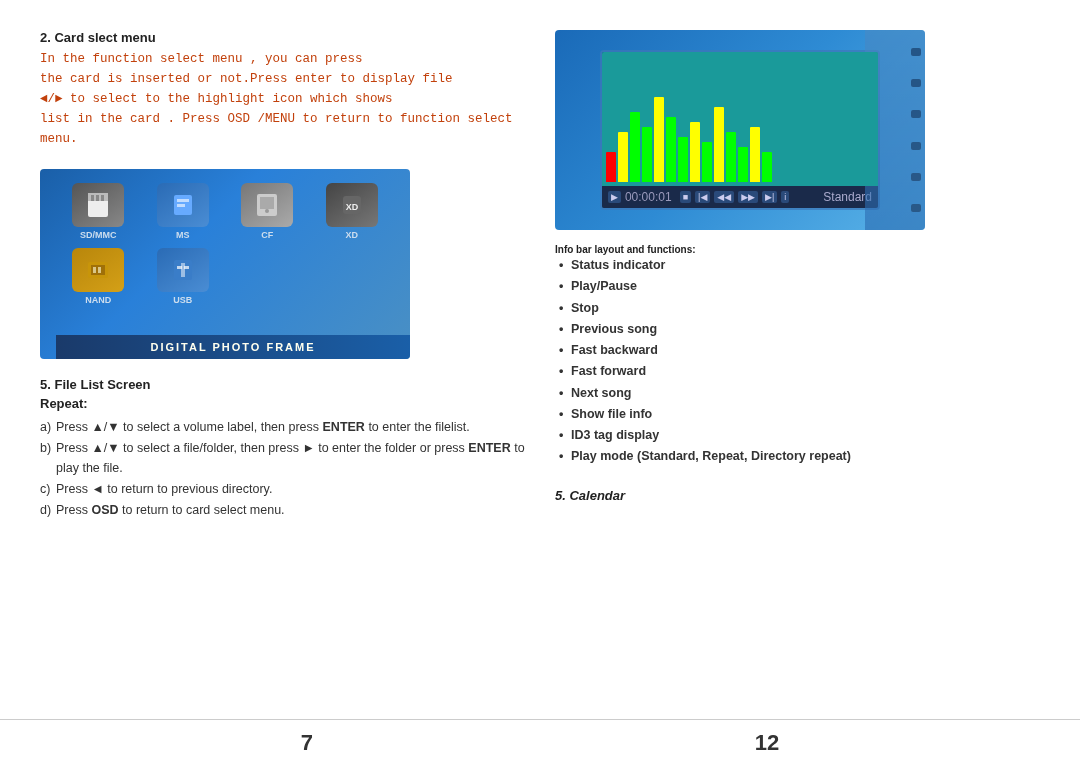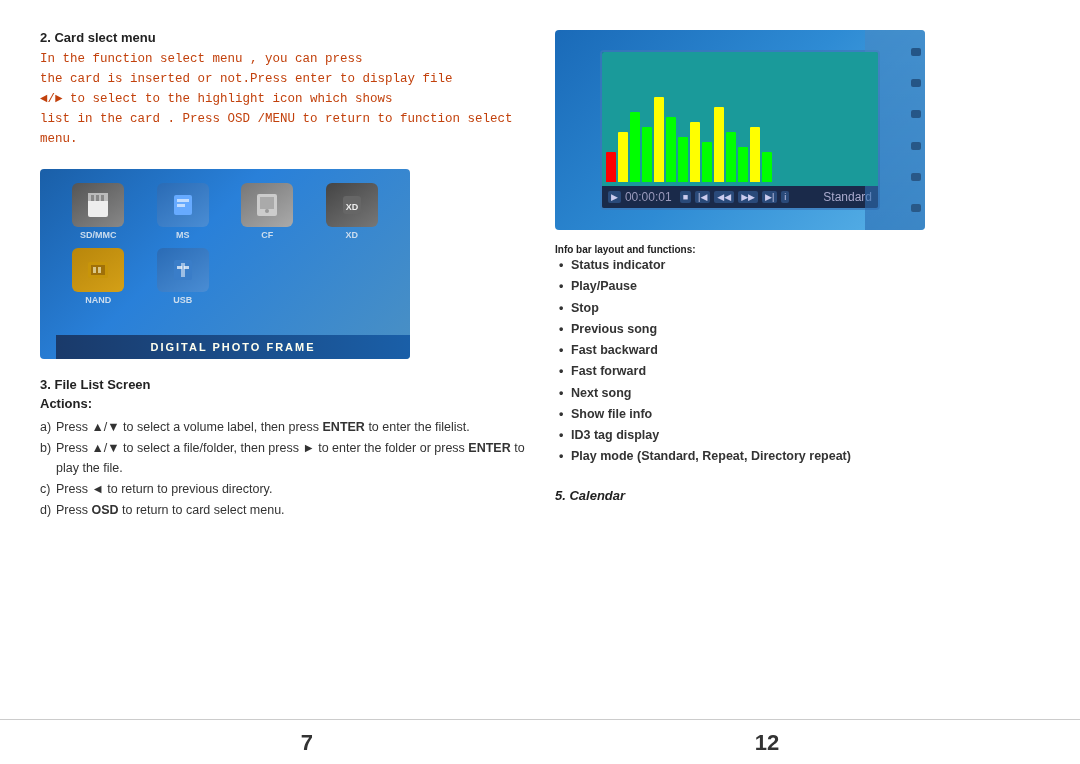--- a/index.html
+++ b/index.html
@@ -381,22 +381,22 @@
           </div>
           <div class="dpf-icon-label">USB</div>
         </div>
       </div>
       <div class="dpf-bottom-bar">
         <div class="dpf-title">DIGITAL PHOTO FRAME</div>
       </div>
     </div>
 
     <div class="file-list-section">
-      <div class="section-heading">3. File   List Screen</div>
-      <div class="actions-heading">Actions:</div>
+      <div class="section-heading">5. File   List Screen</div>
+      <div class="actions-heading">Repeat:</div>
       <ul class="actions-list">
         <li data-bullet="a)">
           <span>Press ▲/▼ to select a volume label, then press <span class="bold-text">ENTER</span> to enter the filelist.</span>
         </li>
         <li data-bullet="b)">
           <span>Press ▲/▼ to select a file/folder, then press ► to enter the folder or press <span class="bold-text">ENTER</span> to play the file.</span>
         </li>
         <li data-bullet="c)">
           <span>Press ◄ to return to previous directory.</span>
         </li>

